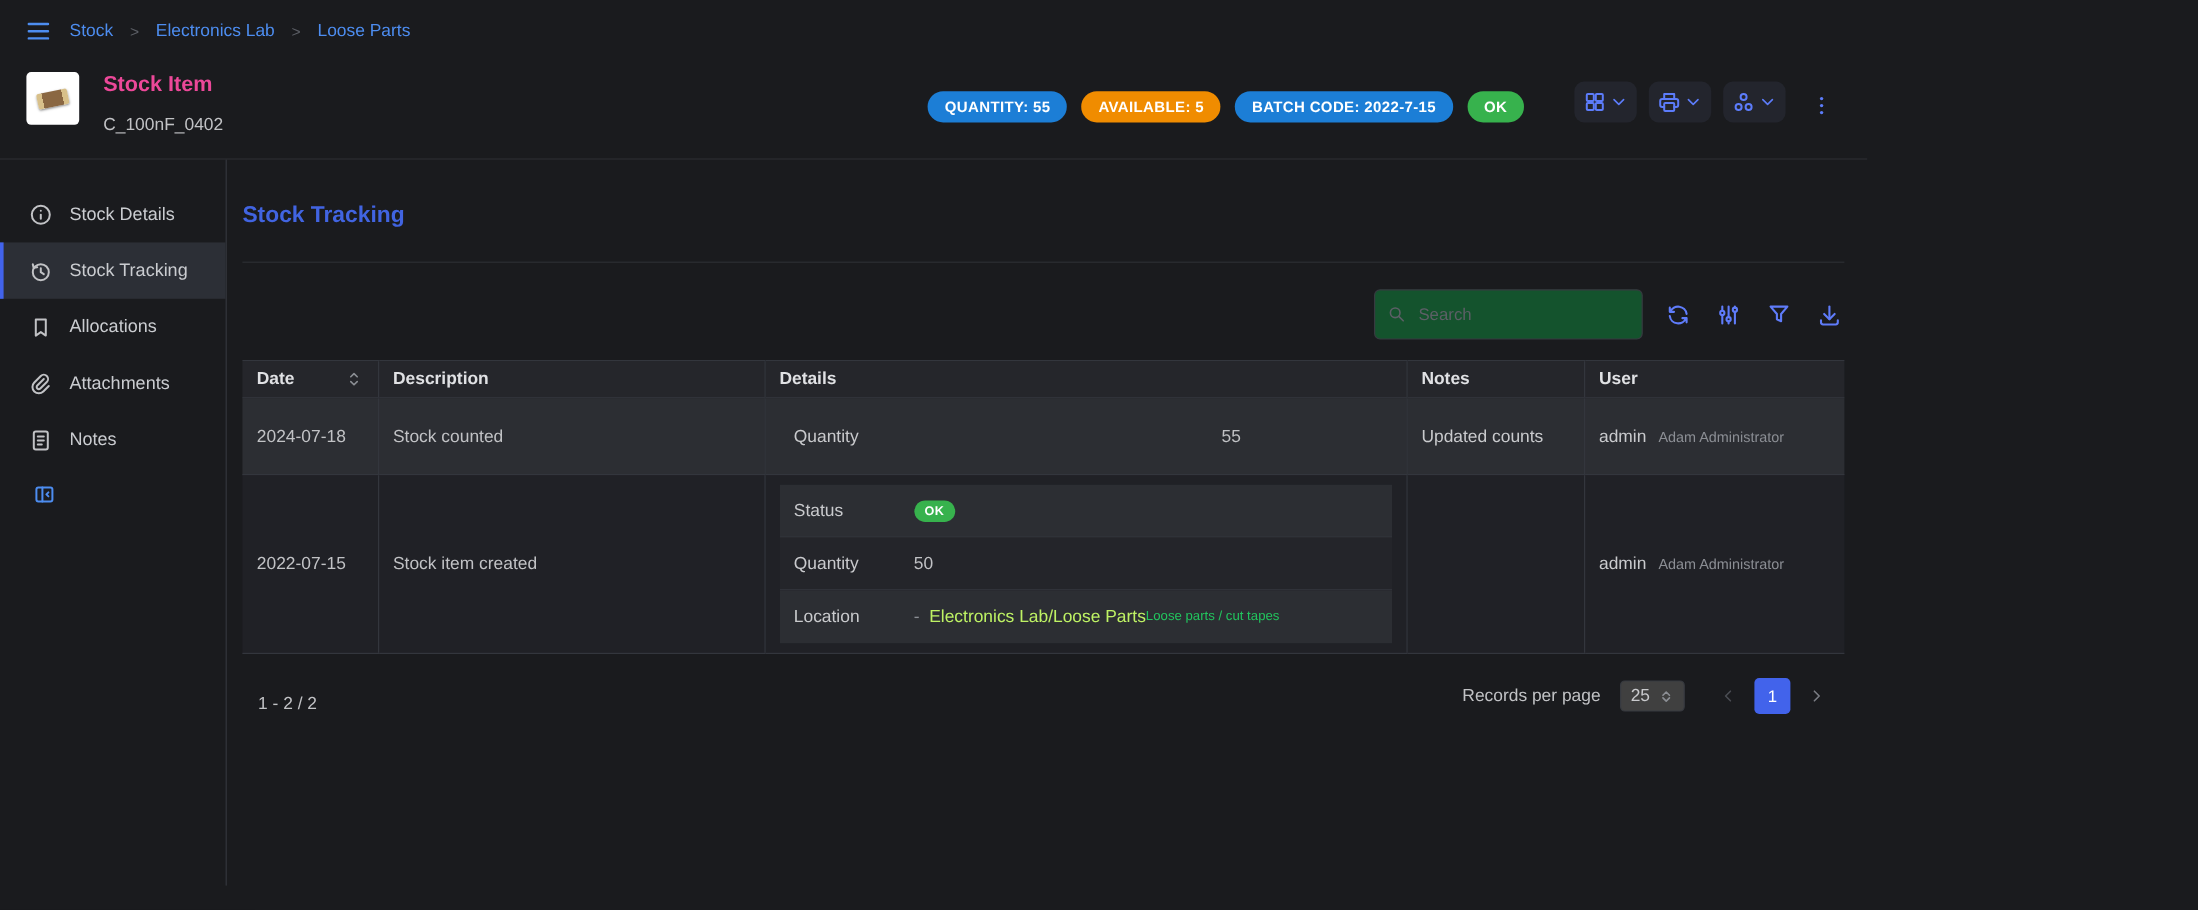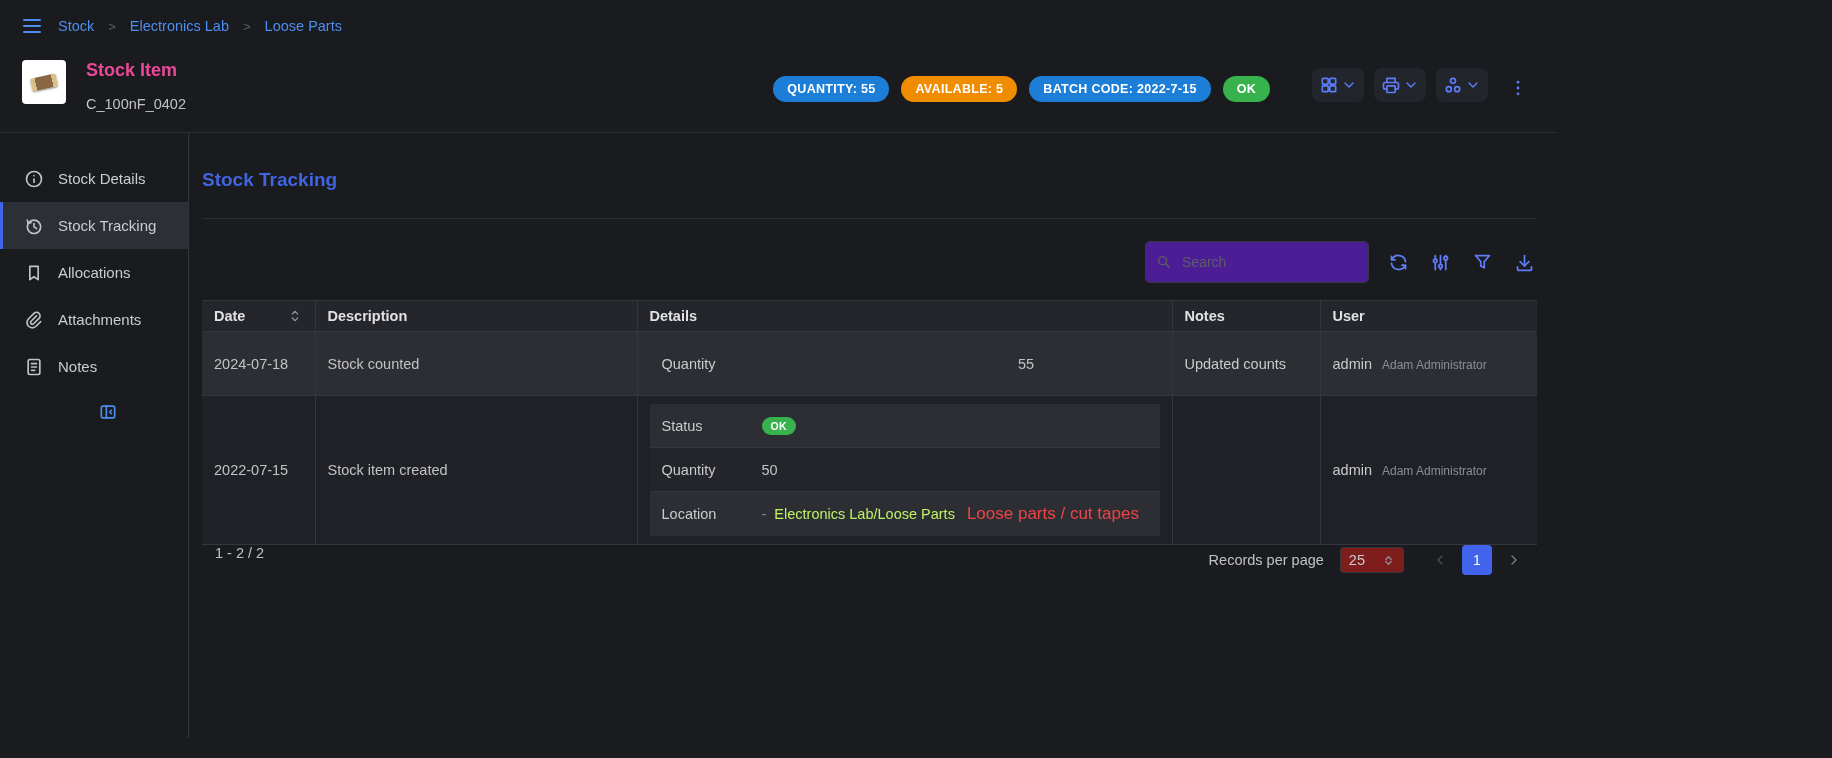--- a/index.html
+++ b/index.html
@@ -42,37 +42,37 @@
   .badge-green { background:#37b24d; }
   .action-group { display:flex; align-items:center; gap:10px; margin-left:30px; }
   .action-btn { display:flex; align-items:center; gap:2px; background:#23252d; border:none;
                 border-radius:8px; padding:7px 7px; color:#5c7cfa; cursor:pointer; }
   .dots-btn { background:none; border:none; color:#5c7cfa; padding:4px; margin-left:4px; cursor:pointer; }
 
   
   .content { display:flex; border-top:1px solid #2c2e33; height:606px; }
 
   
-  .sidebar { width:189px; flex:none; border-right:1px solid #33363d; padding-top:22px;text-align:center; }
+  .sidebar { width:189px; flex:none; border-right:1px solid #33363d; padding-top:22px; }
   .side-item { display:flex; align-items:center; gap:14px; height:47px; padding-left:21px;
                font-size:15px; color:#caccd0; cursor:pointer; border-left:3px solid transparent; }
   .side-item .icon { color:#c1c2c5; }
   .side-item.active { background:#2c2f36; border-left-color:#4263eb; }
   .collapse-btn { margin:12px 0 0 27px; background:none; border:none; color:#4d8df0; padding:0; cursor:pointer; }
 
   
   main { flex:1; padding:36px 0 0 13px; }
   .main-inner { width:1335px; }
   .panel-title { margin:0; font-size:19px; font-weight:700; color:#4164e1; }
   .panel-rule { border:none; border-top:1px solid #2c2e33; margin:27px 0 0; }
 
   
   .toolbar { margin-top:22px; display:flex; justify-content:flex-end; align-items:center; gap:17px; }
   .search-box { width:224px; height:42px; border:1px solid #373a40; border-radius:5px;
-                background:#4c1d95; display:flex; align-items:center; padding:0 10px; gap:8px;
+                background:#14532d; display:flex; align-items:center; padding:0 10px; gap:8px;
                 color:#5c5f66; }
   .search-box input { background:transparent; border:none; outline:none; color:#c1c2c5;
                       width:100%; font-size:14px; font-family:"Liberation Sans",sans-serif; }
   .search-box input::placeholder { color:#5c5f66; }
   .tool-btn { background:none; border:none; color:#5f7cfa; padding:2px; cursor:pointer; }
   .tool-btn .svgi { width:21px; height:21px; }
 
   
   .tracking-table { margin-top:17px; width:100%; border-collapse:collapse; font-size:14.5px; }
   .tracking-table th, .tracking-table td { text-align:left; padding:7px 12px; }
@@ -91,31 +91,31 @@
   tr.row2 .nested-row:nth-child(even) { background:#24252a; }
   tr.row2 .nested-row:not(:last-child) { border-bottom:1px solid #33363d; }
   .nested-label { color:#c9cacd; }
   .nr-split .nested-label { width:50%; }
   .nr-split .nested-value { width:50%; text-align:center; }
   .nr-kv .nested-label { width:100px; flex:none; }
   .badge-sm { background:#37b24d; color:#fff; font-weight:700; font-size:10.5px;
               padding:3px 9px; border-radius:10px; letter-spacing:.3px; }
   .loc-prefix { color:#8b8e94; margin-right:8px; }
   .loc-link { color:#bef264; text-decoration:none; cursor:pointer;text-align:right; }
-  .loc-suffix { color:#ef4444; font-size:17px; margin-left:12px; }
+  .loc-suffix { color:#22c55e; font-size:11px; }
   .user-cell .user-name { color:#c9cacd; }
   .user-cell .user-full { color:#8b8e94; font-size:12px; margin-left:10px; }
   .notes-text { color:#c9cacd; }
 
   
-  .table-footer { display:flex; align-items:flex-start; height:50px; padding:0 13px; font-size:14.5px; }
+  .table-footer { display:flex; align-items:flex-end; height:50px; padding:0 13px; font-size:14.5px; }
   .footer-right { margin-left:auto; display:flex; align-items:center; gap:16px; }
   .rpp-label { color:#c1c2c5; }
-  .select-box { display:flex; align-items:center; gap:17px; border:1px solid #373a40;
-                border-radius:4px; background:#7f1d1d; padding:4px 8px; cursor:pointer; color:#c9cacd; }
+  .select-box { display:flex; align-items:center; gap:7px; border:1px solid #373a40;
+                border-radius:4px; background:#404040; padding:4px 8px; cursor:pointer; color:#c9cacd; }
   .stepper { display:flex; flex-direction:column; color:#8b8e94; }
   .pager { display:flex; align-items:center; gap:12px; margin-left:10px; }
   .pg-chevron { background:none; border:none; padding:2px; cursor:pointer; }
   .pg-prev { color:#4a4d53; }
   .pg-next { color:#7a7d84; }
   .pg-page { width:30px; height:30px; border:none; border-radius:4px; background:#4263eb;
              color:#fff; font-size:14px; cursor:pointer; display:flex; align-items:center; justify-content:center; }
 </style>
 </head>
 <body>

